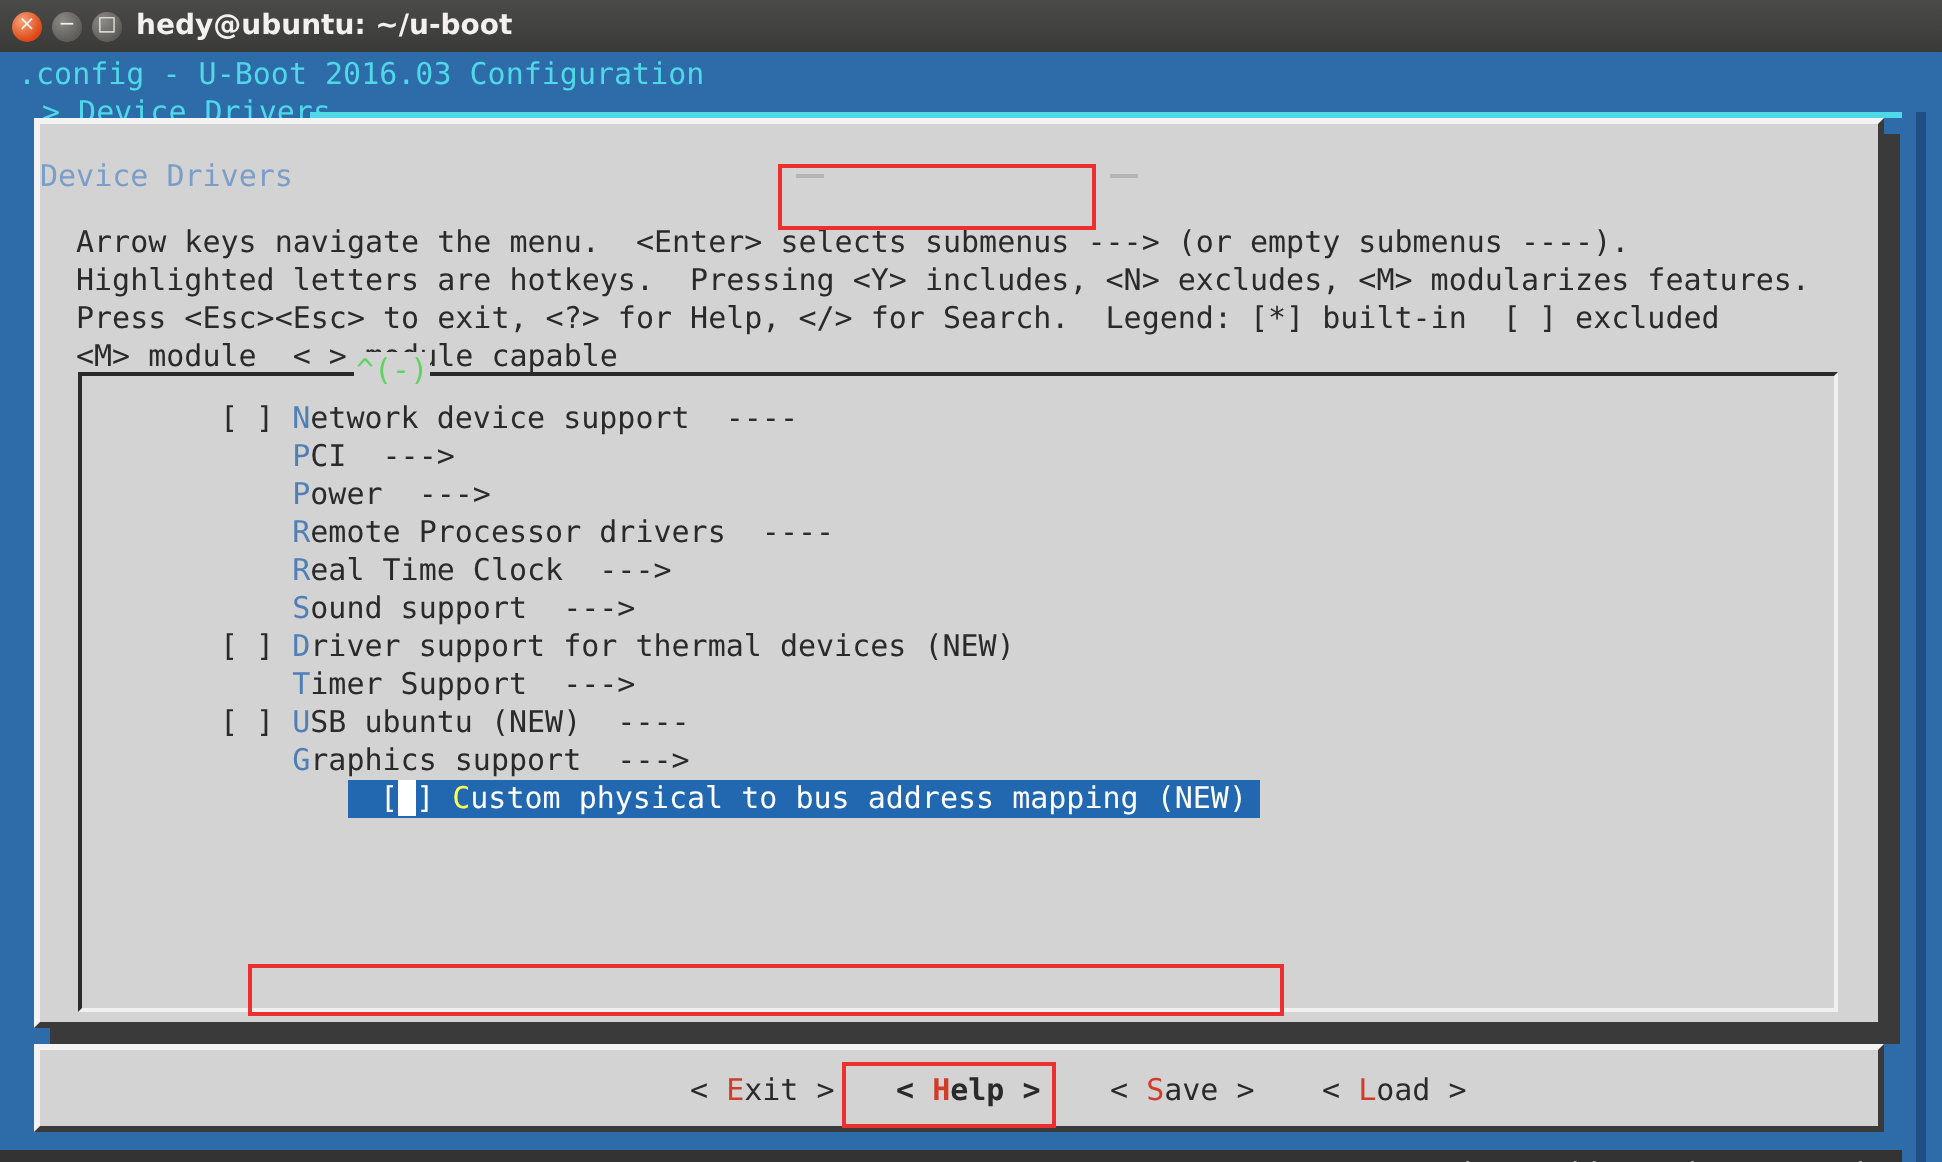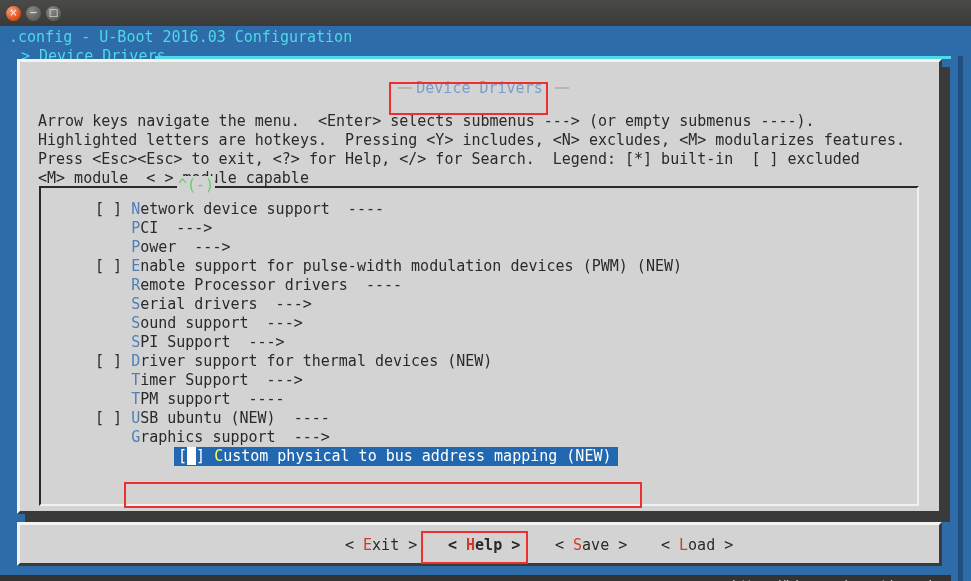--- a/index.html
+++ b/index.html
@@ -91,21 +91,20 @@
     position: absolute;
     left: 25px; top: 41px;
     width: 925px; height: 455px;
     background: #3a3a3a;
     z-index: 0;
   }
   #dlg-title {
     position: absolute;
     left: 0; top: 17px;
     width: 919px;
-    text-align: center;
     color: #7a9ec9;
     font-size: 15px;
     white-space: pre;
   }
   .dlg-tick {
     position: absolute;
     top: 25px;
     height: 2px;
     background: #b5b5b5;
   }
@@ -147,28 +146,28 @@
     left: 0; top: 12px;
     width: 876px;
   }
   .mi {
     position: relative;
     height: 19px;
     line-height: 19px;
     white-space: pre;
     color: #2a2a2a;
     font-size: 15px;
-    padding-left: 54px;
+    padding-left: 69px;
   }
   .mi .hk { color: #4f7fb5; }
   .mi.sel {
     background: #2268b0;
     color: #ffffff;
     margin-left: 133px;
-    padding-left: 4px;
+    padding-left: 16px;
     width: 440px;
   }
   .mi.sel .hk { color: #ffff55; }
   .cursor {
     background: #ffffff;
     color: #ffffff;
   }
 
   
   #btnbar {
@@ -240,20 +239,21 @@
 </style>
 </head>
 <body>
 
 <div id="screen">
 
   <div id="titlebar">
     <div class="wbtn" id="btn-close">×</div>
     <div class="wbtn" id="btn-min">−</div>
     <div class="wbtn" id="btn-max">□</div>
+    <div id="win-title">hedy@ubuntu: ~/u-boot</div>
   </div>
 
   <div id="term">
 
     <div class="hdr-line" id="hdr1">.config - U-Boot 2016.03 Configuration</div>
     <div class="hdr-line" id="hdr2">&gt; Device Drivers</div>
     <div id="hdr-rule"></div>
 
     <div id="dialog-shadow"></div>
 
@@ -266,28 +266,25 @@
 Highlighted letters are hotkeys.  Pressing &lt;Y&gt; includes, &lt;N&gt; excludes, &lt;M&gt; modularizes features.
 Press &lt;Esc&gt;&lt;Esc&gt; to exit, &lt;?&gt; for Help, &lt;/&gt; for Search.  Legend: [*] built-in  [ ] excluded
 &lt;M&gt; module  &lt; &gt; module capable</div>
 
       <div id="menubox">
         <div id="scroll-up">^(-)</div>
         <div id="menulist">
             <div class="mi"><span>[ ] </span><span class="hk">N</span><span>etwork device support  ----</span></div>
             <div class="mi"><span>    </span><span class="hk">P</span><span>CI  ---&gt;</span></div>
             <div class="mi"><span>    </span><span class="hk">P</span><span>ower  ---&gt;</span></div>
-            <div class="mi"><span>[ ] </span><span class="hk">E</span><span>nable support for pulse-width modulation devices (PWM) (NEW)</span></div>
             <div class="mi"><span>    </span><span class="hk">R</span><span>emote Processor drivers  ----</span></div>
-            <div class="mi"><span>    </span><span class="hk">S</span><span>erial drivers  ---&gt;</span></div>
+            <div class="mi"><span>    </span><span class="hk">R</span><span>eal Time Clock  ---&gt;</span></div>
             <div class="mi"><span>    </span><span class="hk">S</span><span>ound support  ---&gt;</span></div>
-            <div class="mi"><span>    </span><span class="hk">S</span><span>PI Support  ---&gt;</span></div>
             <div class="mi"><span>[ ] </span><span class="hk">D</span><span>river support for thermal devices (NEW)</span></div>
             <div class="mi"><span>    </span><span class="hk">T</span><span>imer Support  ---&gt;</span></div>
-            <div class="mi"><span>    </span><span class="hk">T</span><span>PM support  ----</span></div>
             <div class="mi"><span>[ ] </span><span class="hk">U</span><span>SB ubuntu (NEW)  ----</span></div>
             <div class="mi"><span>    </span><span class="hk">G</span><span>raphics support  ---&gt;</span></div>
             <div class="mi sel"><span>[</span><span class="cursor"> </span><span>] </span><span class="hk">C</span><span>ustom physical to bus address mapping (NEW)</span></div>
           </div>
       </div>
     </div>
 
     <div id="btnbar">
         <div class="btn active" style="left: 216px; margin-top: 44px;"><span>&lt;</span><span class="hk">S</span><span>elect</span><span>&gt;</span></div>
         <div class="btn" style="left: 325px;"><span>&lt; </span><span class="hk">E</span><span>xit</span><span> &gt;</span></div>

